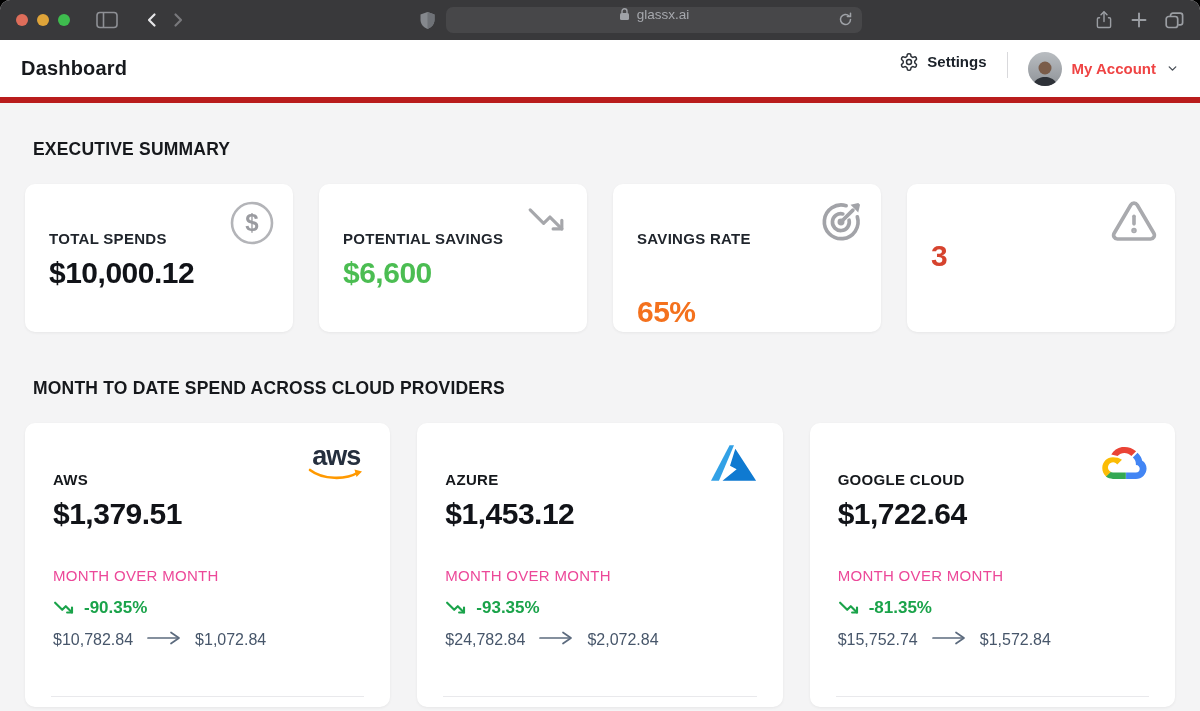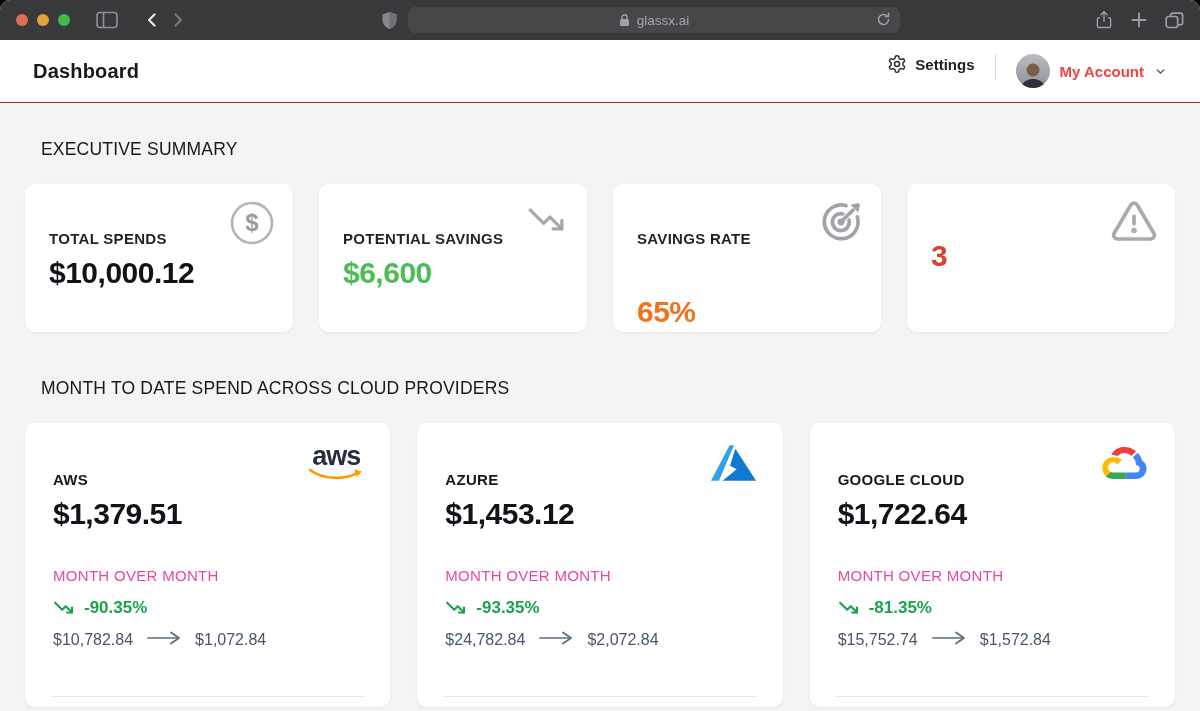--- a/index.html
+++ b/index.html
@@ -10,43 +10,43 @@
 
   
   .chrome { height:40px; flex:0 0 40px; background:#39393b; display:flex; align-items:center;
             padding:0 16px; gap:10px; }
   .traffic { display:flex; gap:9px; margin-right:16px; }
   .tl { width:12px; height:12px; border-radius:50%; }
   .tl.red { background:#de6d5a; } .tl.yellow { background:#dfa439; } .tl.green { background:#3ebc4e; }
   .chrome svg { display:block; }
   .nav-gap { width:6px; }
   .spacer { flex:1; }
-  .urlbar { width:492px; height:26px; background:#474749; border-radius:7px; display:flex;
-            align-items:center; justify-content:center; gap:7px; position:relative; }
+  .urlbar { width:416px; height:26px; background:#474749; border-radius:7px; display:flex;
+            align-items:flex-start; justify-content:center; gap:7px; position:relative; }
   .urlbar .url-text { color:#a6a8ad; font-size:13.5px; }
   .urlbar .reload { position:absolute; right:9px; top:5px; }
 
   
   .page { flex:1; display:flex; flex-direction:column; background:#f4f4f5; overflow:hidden; }
-  header.hdr { height:63px; flex:0 0 63px; background:#fff; border-bottom:1px solid #b91c1c;
-               display:flex; align-items:center; justify-content:space-between; padding:0 33px; }
+  header.hdr { height:63px; flex:0 0 63px; background:#fff; border-bottom:6px solid #b91c1c;
+               display:flex; align-items:center; justify-content:space-between; padding:0 21px; }
   .hdr h1 { font-size:20px; font-weight:700; color:#17191d; letter-spacing:0.2px; }
   .hdr-right { display:flex; align-items:flex-start; gap:10px; }
   .settings-btn { display:flex; align-items:center; gap:8px; cursor:pointer; }
   .settings-btn span { font-size:15px; font-weight:600; color:#1b2129; }
   .vdiv { width:1px; height:26px; background:#d9d9dc; margin:0 10px; }
   .account-btn { display:flex; align-items:center; gap:10px; cursor:pointer; }
   .avatar { width:34px; height:34px; border-radius:50%; overflow:hidden;
             background:linear-gradient(180deg,#b9bdc1,#8f9398); position:relative; }
   .avatar svg { position:absolute; bottom:-2px; left:0; }
   .account-btn .acct-label { font-size:15px; font-weight:600; color:#ef4444; }
 
   
   main { flex:1; padding:36px 25px 0; overflow:hidden; }
-  .sec-title { font-size:17.5px; font-weight:400; color:#16181c; letter-spacing:0.2px; margin-left:16px; }
+  .sec-title { font-size:17.5px; font-weight:700; color:#16181c; letter-spacing:0.2px; margin-left:8px; }
   .grid4 { margin-top:24px; display:grid; grid-template-columns:repeat(4,1fr); gap:26px; }
   .grid3 { margin-top:24px; display:grid; grid-template-columns:repeat(3,1fr); gap:27px; }
 
   .card { background:#fff; border-radius:10px; box-shadow:0 1px 3px rgba(0,0,0,0.06); position:relative; }
   .ecard { height:148px; padding:46px 24px 0; }
   .cicon { position:absolute; top:16px; right:18px; }
   .clabel { font-size:15px; font-weight:600; color:#1f242b; letter-spacing:0.3px; }
   .cvalue { font-size:30px; font-weight:800; letter-spacing:-0.5px; margin-top:9px; color:#111318; }
   .v-green { color:#4bbd52; } .v-orange { color:#f4711d;margin-top:48px; } .v-red { color:#d6432e; }
 

